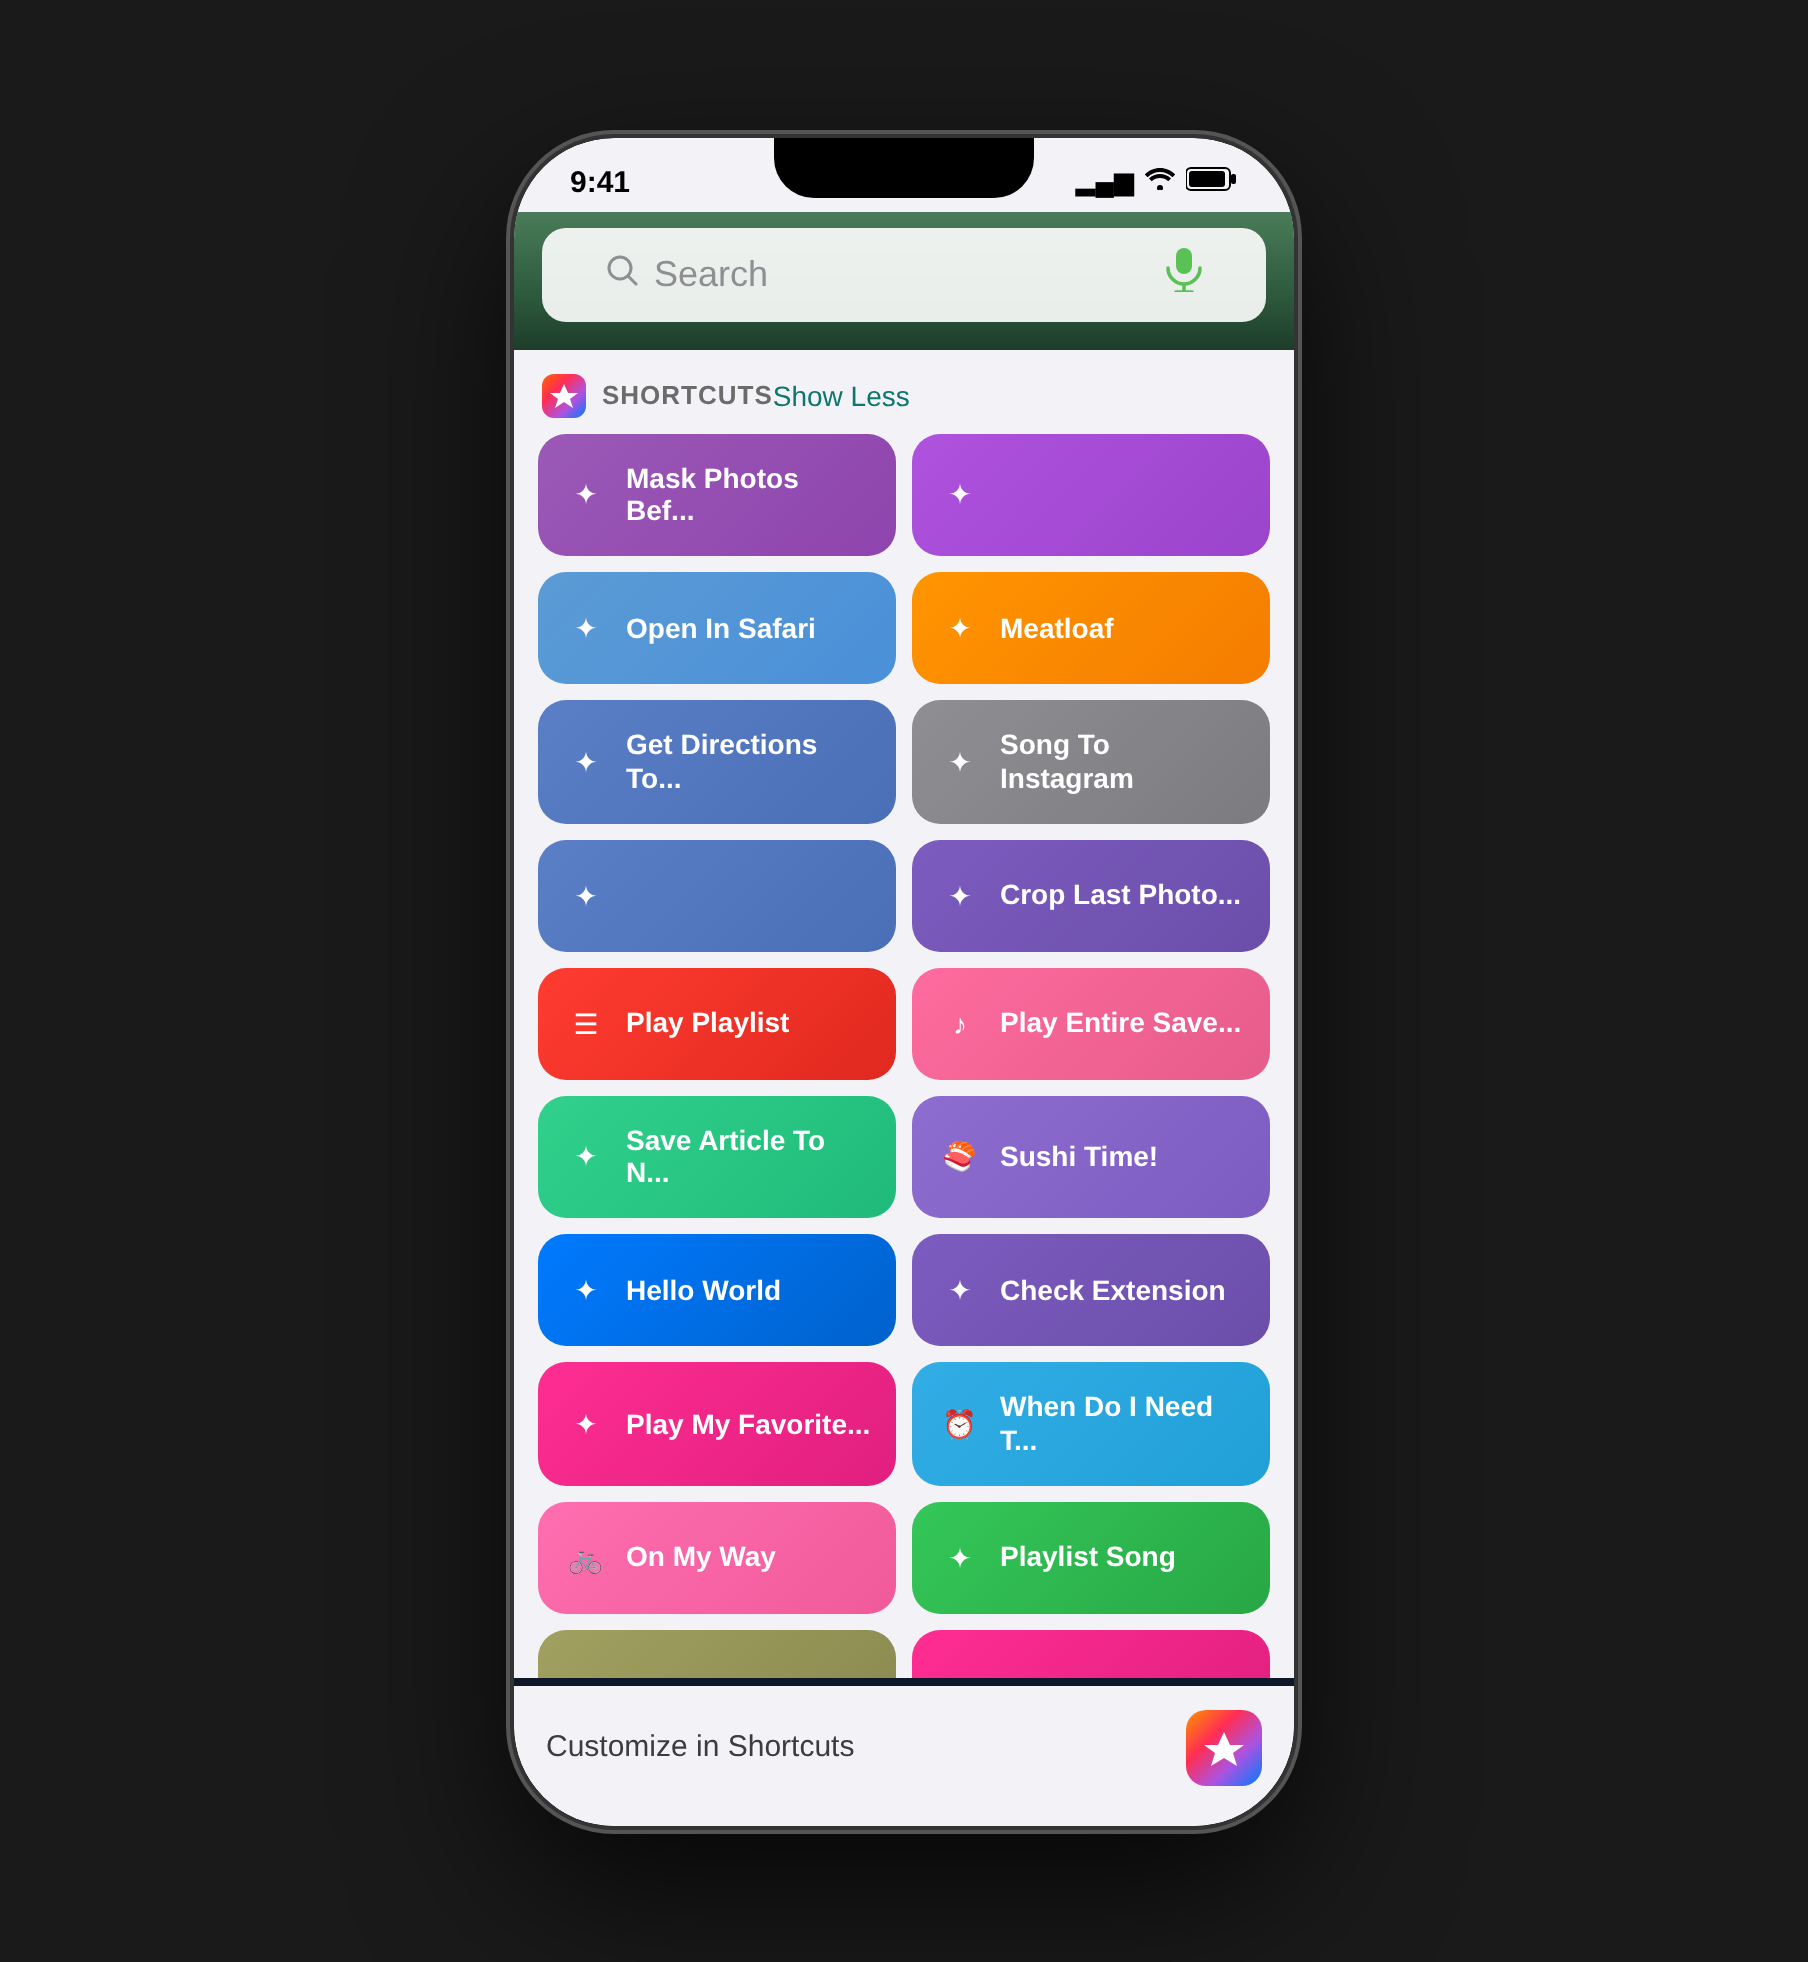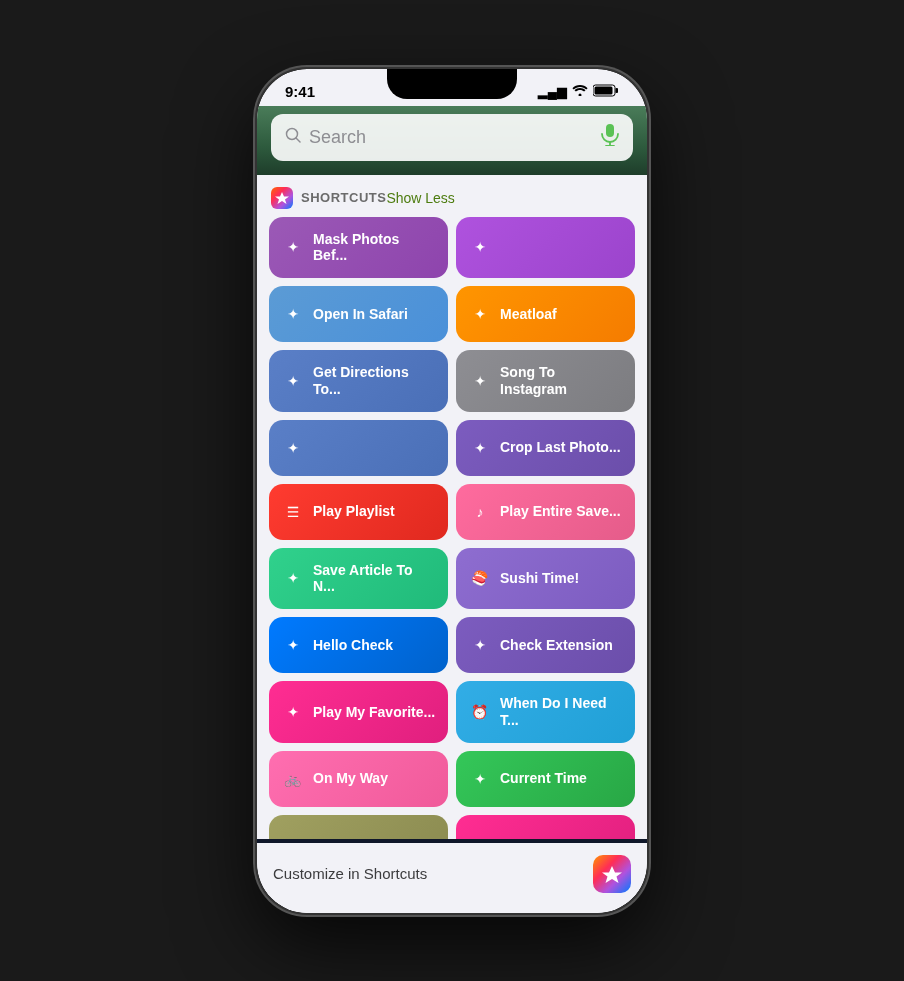--- a/index.html
+++ b/index.html
@@ -28,21 +28,21 @@
       overflow: hidden;
       display: flex;
       flex-direction: column;
     }
     
     .status-bar {
       background: transparent;
       padding: 14px 28px 6px;
       display: flex;
       justify-content: space-between;
-      align-items: flex-end;
+      align-items: flex-start;
       position: relative;
       z-index: 10;
     }
     .status-time {
       font-size: 15px;
       font-weight: 600;
       color: #000;
     }
     .status-icons {
       display: flex;
@@ -68,21 +68,21 @@
     
     .search-section {
       background: linear-gradient(180deg, #4a7c59 0%, #2d5a3d 60%, #1e3d2a 100%);
       padding: 8px 14px 14px;
     }
     .search-bar {
       background: rgba(255,255,255,0.9);
       border-radius: 12px;
       display: flex;
       align-items: center;
-      padding: 10px 14px;
+      padding: 10px 32px;
       gap: 8px;
     }
     .search-icon-wrap {
       color: #8e8e93;
       font-size: 16px;
     }
     .search-input-label {
       flex: 1;
       font-size: 18px;
       color: #8e8e93;
@@ -124,21 +124,21 @@
       color: white;
     }
     .section-title {
       font-size: 13px;
       font-weight: 700;
       color: #6b6b6b;
       letter-spacing: 0.5px;
     }
     .show-less-btn {
       font-size: 14px;
-      color: #4d7c0f;
+      color: #0f766e;
       cursor: pointer;
     }
     
     .shortcuts-grid {
       display: grid;
       grid-template-columns: 1fr 1fr;
       gap: 8px;
       padding: 0 12px 12px;
     }
     .shortcut-btn {
@@ -316,41 +316,41 @@
           <div class="shortcut-btn btn-teal">
             <div class="shortcut-icon">✦</div>
             <span class="shortcut-label">Save Article To N...</span>
           </div>
           <div class="shortcut-btn btn-purple-medium">
             <div class="shortcut-icon">🍣</div>
             <span class="shortcut-label">Sushi Time!</span>
           </div>
           <div class="shortcut-btn btn-blue-bright">
             <div class="shortcut-icon">✦</div>
-            <span class="shortcut-label">Hello Check</span>
+            <span class="shortcut-label">Hello World</span>
           </div>
           <div class="shortcut-btn btn-purple-dark">
             <div class="shortcut-icon">✦</div>
             <span class="shortcut-label">Check Extension</span>
           </div>
           <div class="shortcut-btn btn-pink-bright">
             <div class="shortcut-icon">✦</div>
             <span class="shortcut-label">Play My Favorite...</span>
           </div>
           <div class="shortcut-btn btn-cyan">
             <div class="shortcut-icon">⏰</div>
             <span class="shortcut-label">When Do I Need T...</span>
           </div>
           <div class="shortcut-btn btn-pink-medium">
             <div class="shortcut-icon">🚲</div>
             <span class="shortcut-label">On My Way</span>
           </div>
           <div class="shortcut-btn btn-green">
             <div class="shortcut-icon">✦</div>
-            <span class="shortcut-label">Current Time</span>
+            <span class="shortcut-label">Playlist Song</span>
           </div>
           <div class="shortcut-btn btn-olive"></div>
           <div class="shortcut-btn btn-pink-bright"></div>
         </div>
     </div>
 
     <div class="bottom-bar">
       <span class="customize-text">Customize in Shortcuts</span>
       <div class="shortcuts-logo-bottom">
         <svg width="20" height="20" viewBox="0 0 20 20" fill="white">

